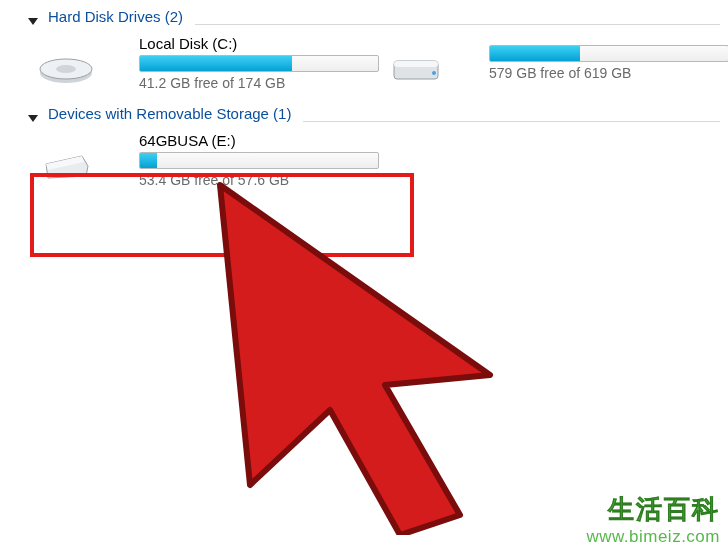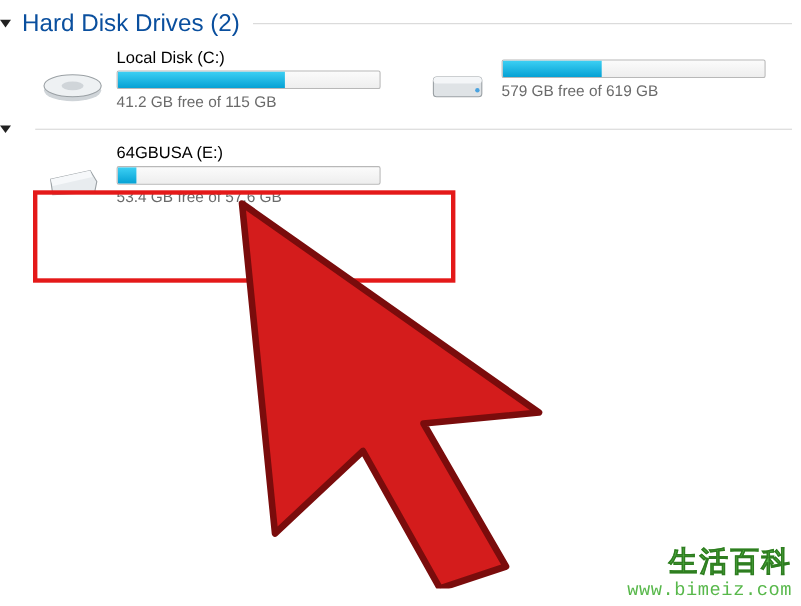--- a/index.html
+++ b/index.html
@@ -7,23 +7,23 @@
       width: 728px;
       height: 551px;
       background: #fff;
       font-family: "Segoe UI", Tahoma, sans-serif;
       font-size: 14px;
       position: relative;
       overflow: hidden;
     }
     .section-header {
       display: flex;
-      align-items: center;
-      padding: 8px 8px 4px 0;
-      font-size: 22px;
+      align-items: flex-end;
+      padding: 8px 8px 4px 28px;
+      font-size: 15px;
       color: #0a4f9e;
       position: relative;
     }
     .section-header .triangle {
       width: 0; height: 0;
       border-left: 5px solid transparent;
       border-right: 5px solid transparent;
       border-top: 7px solid #222;
       margin-right: 10px;
     }
@@ -44,21 +44,21 @@
       gap: 10px;
       width: 320px;
     }
     .drive-icon {
       width: 60px;
       height: 48px;
       position: relative;
       flex-shrink: 0;
     }
     .drive-icon svg { width: 100%; height: 100%; }
-    .drive-info { flex: 1; }
+    .drive-info { flex: 1; margin-left: 33px; }
     .drive-label {
       color: #000;
       font-size: 15px;
       margin-bottom: 3px;
     }
     .drive-bar {
       width: 240px;
       height: 17px;
       background: linear-gradient(#fbfbfb,#eeeeee);
       border: 1px solid #b8b8b8;
@@ -90,21 +90,21 @@
       width: 320px;
       height: 360px;
       pointer-events: none;
     }
     .watermark {
       position: absolute;
       right: 8px;
       bottom: 4px;
       color: #58b84b;
       font-size: 17px;
-      font-family: Liberation Mono, monospace;
+      font-family: Liberation Sans, sans-serif;
       letter-spacing: 0.5px;
       text-align: right;
     }
     .watermark .cn {
       color: #58b84b;
       font-size: 26px;
       font-weight: bold;
       -webkit-text-stroke: 0.5px #2e7d20;
       letter-spacing: 2px;
     }
@@ -124,21 +124,21 @@
         <ellipse cx="30" cy="34" rx="26" ry="10" fill="#cfd4d8"></ellipse>
         <ellipse cx="30" cy="30" rx="26" ry="10" fill="#eef1f3" stroke="#9aa0a4"></ellipse>
         <ellipse cx="30" cy="30" rx="10" ry="4" fill="#d0d5d9"></ellipse>
       </svg>
     </div>
     <div class="drive-info">
       <div class="drive-label">Local Disk (C:)</div>
       <div class="drive-bar">
         <div class="drive-bar-fill" style="width:64%"></div>
       </div>
-      <div class="drive-free">41.2 GB free of 115 GB</div>
+      <div class="drive-free">41.2 GB free of 174 GB</div>
     </div>
   </div>
   <div class="drive-item">
     <div class="drive-icon">
       <svg viewBox="0 0 60 48">
         <rect x="8" y="22" width="44" height="18" rx="3" fill="#dfe3e6" stroke="#9aa0a4"></rect>
         <rect x="8" y="22" width="44" height="6" rx="3" fill="#f4f6f8"></rect>
         <circle cx="48" cy="34" r="2" fill="#4aa3e0"></circle>
       </svg>
     </div>
@@ -146,20 +146,21 @@
       <div class="drive-bar">
         <div class="drive-bar-fill" style="width:38%"></div>
       </div>
       <div class="drive-free">579 GB free of 619 GB</div>
     </div>
   </div>
 </div>
 
 <div class="section-header">
   <div class="triangle"></div>
+  <span>Devices with Removable Storage (1)</span>
   <div class="line"></div>
 </div>
 <div class="drives-row">
   <div class="drive-item">
     <div class="drive-icon">
       <svg viewBox="0 0 60 48">
         <path d="M10 28 L46 20 L52 30 L50 40 L12 42 Z" fill="#e8ecef" stroke="#9aa0a4"></path>
         <path d="M10 28 L46 20 L48 26 L12 34 Z" fill="#f6f8fa"></path>
       </svg>
     </div>

